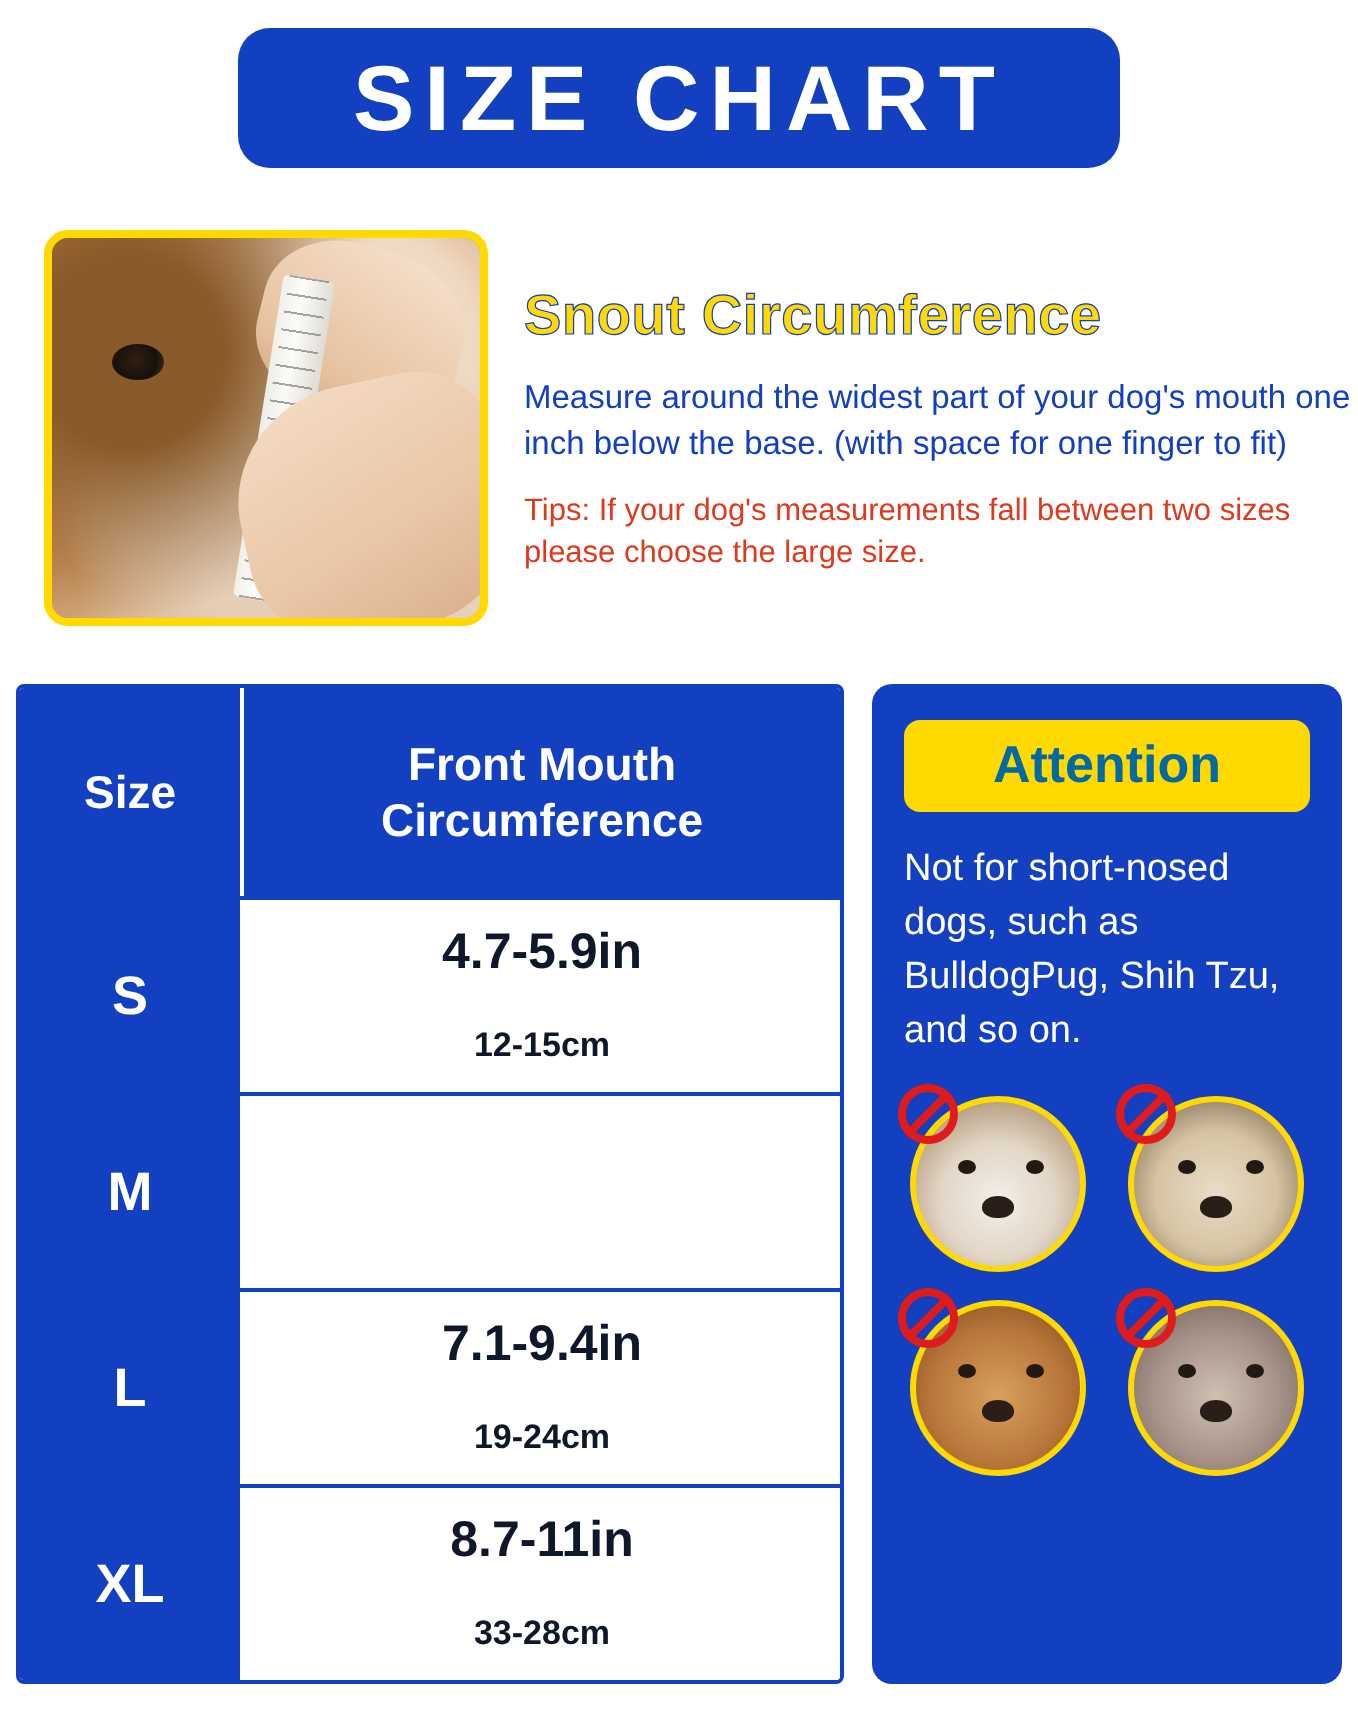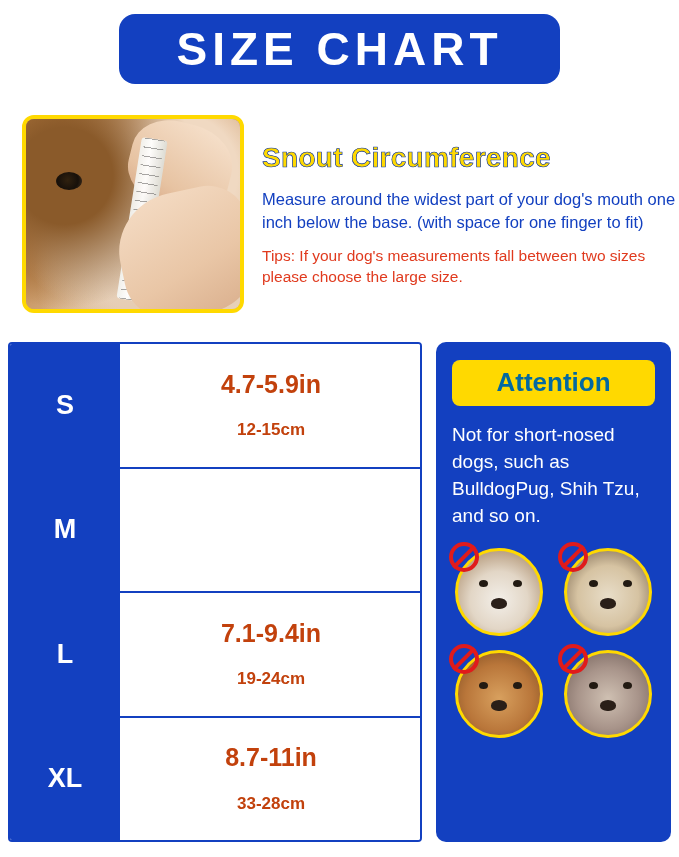--- a/index.html
+++ b/index.html
@@ -196,21 +196,21 @@
     font-size: 23px;
   }
   .tcell-val {
     flex: 1 1 auto;
     border-left: 2px solid #ffffff;
     display: flex;
     flex-direction: column;
     align-items: center;
     justify-content: center;
     background: #ffffff;
-    color: #c2410c;
+    color: #0f172a;
   }
   .thead .tcell-val {
     background: #1340c0;
     color: #ffffff;
     border-left: 2px solid #ffffff;
     font-size: 23px;
     font-weight: bold;
     line-height: 1.22;
     text-align: center;
     padding: 0 8px;
@@ -337,20 +337,24 @@
     <div class="snout-text">
       <h2 class="snout-title">Snout Circumference</h2>
       <p class="snout-desc">Measure around the widest part of your dog's mouth one inch below the base. (with space for one finger to fit)</p>
       <p class="snout-tip">Tips: If your dog's measurements fall between two sizes please choose the large size.</p>
     </div>
   </div>
 
   <div class="lower">
 
     <div class="table">
+      <div class="trow thead">
+        <div class="tcell-size">Size</div>
+        <div class="tcell-val">Front Mouth Circumference</div>
+      </div>
 
       <div class="trow">
         <div class="tcell-size">S</div>
         <div class="tcell-val">
           <span class="val-in">4.7-5.9in</span>
           <span class="val-cm">12-15cm</span>
         </div>
       </div>
 
       <div class="trow">

